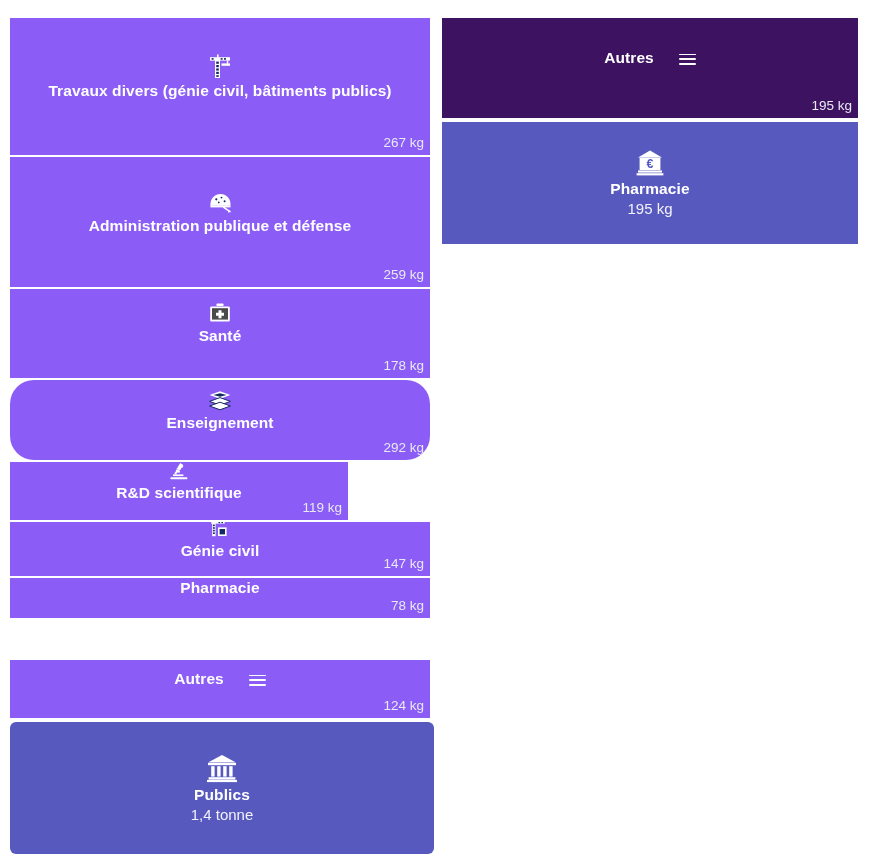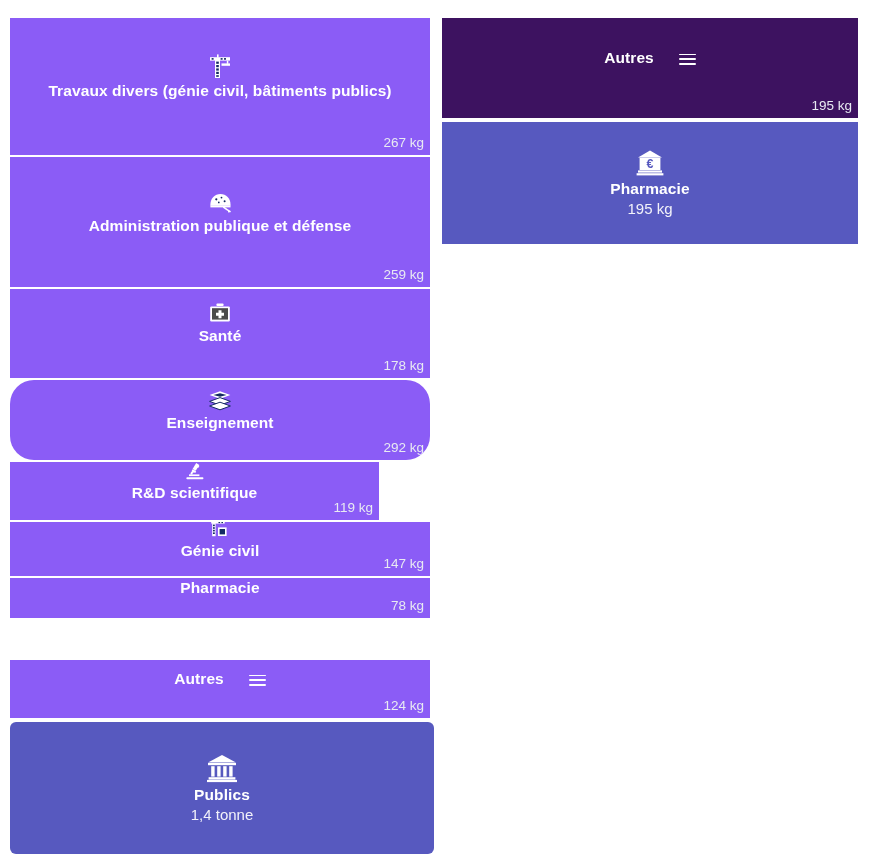--- a/index.html
+++ b/index.html
@@ -164,21 +164,21 @@
           <path d="M12 4.2 18.6 6 12 7.8 5.4 6z" fill="#142a63"></path>
           <path d="M12 8.6 22.4 12.4 12 16.2 1.6 12.4z" fill="#ffffff" stroke="#142a63" stroke-width="1"></path>
           <path d="M12 13.2 22.4 17 12 20.8 1.6 17z" fill="#ffffff" stroke="#142a63" stroke-width="1"></path>
         </svg>
       </span>
       <span class="tile-label">Enseignement</span>
     </div>
     <span class="tile-value">292 kg</span>
   </div>
 
-  <div class="tile navy compact" style="left:10px; top:462px; width:369px; height:58px;">
+  <div class="tile navy compact" style="left:10px; top:462px; width:338px; height:58px;">
     <div class="tile-body">
       <span class="tile-icon">
         <svg width="22" height="20" viewBox="0 0 22 20" fill="none">
           <path d="M12.2 2.1l3.1 1.9-3.6 5.8-3.1-1.9z" fill="#ffffff"></path>
           <rect x="8.6" y="8.3" width="4.2" height="1.8" transform="rotate(31 8.6 8.3)" fill="#ffffff"></rect>
           <path d="M6.4 13.6c0-2.4 1.9-4.3 4.3-4.3v1.9a2.4 2.4 0 0 0-2.4 2.4z" fill="#ffffff"></path>
           <rect x="5" y="13.4" width="10.4" height="1.7" fill="#ffffff"></rect>
           <rect x="2.4" y="16.2" width="17" height="2" rx="0.8" fill="#ffffff"></rect>
           <rect x="14" y="4.2" width="1.6" height="2.3" transform="rotate(31 14 4.2)" fill="#ffffff"></rect>
         </svg>

